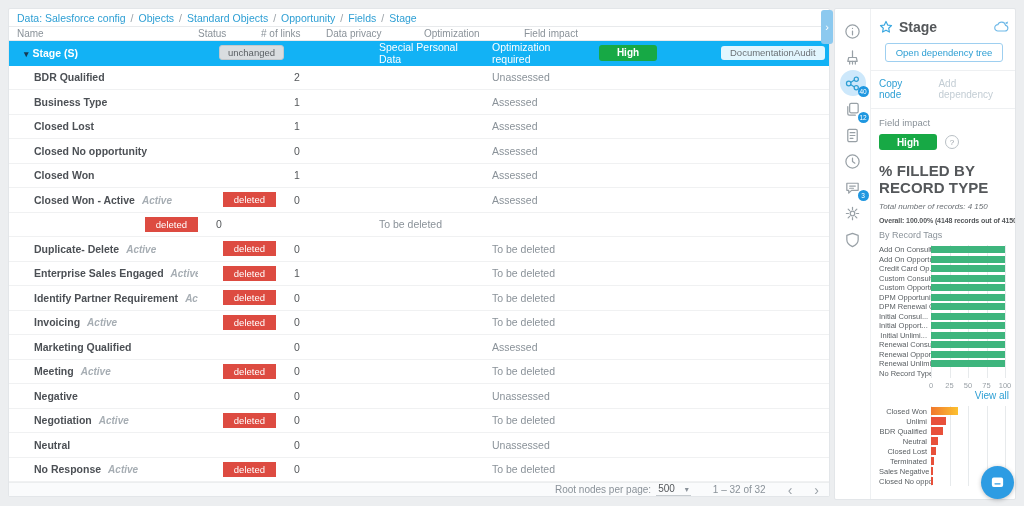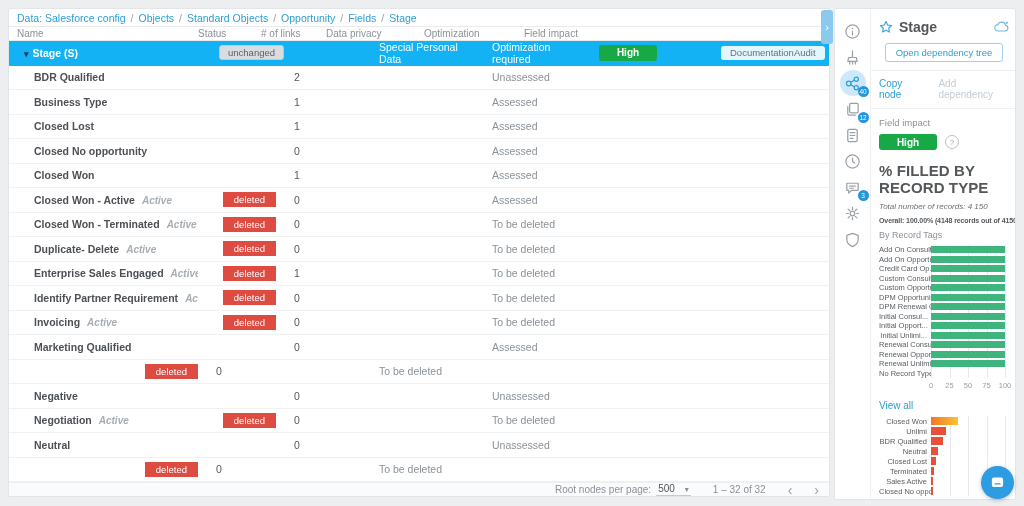--- a/index.html
+++ b/index.html
@@ -72,21 +72,21 @@
   .crow{display:flex;align-items:center;position:relative;}
   .c1 .crow{height:9.5px;}
   .c2 .crow{height:10px;}
   .clabel{width:48px;min-width:48px;text-align:right;font-size:7.5px;color:#5b6064;padding-right:4px;white-space:nowrap;overflow:hidden;}
   .ctrack{flex:1;position:relative;margin-right:4px;}
   .c1 .ctrack{height:7px;}
   .c2 .ctrack{height:8px;}
   .cbar{height:100%;}
   .caxis{margin-left:52px;margin-right:4px;position:relative;height:12px;}
   .ctick{position:absolute;transform:translateX(-50%);font-size:7.5px;color:#9aa1a7;top:3px;}
-  .view-all{text-align:left;font-size:10px;color:#2e9fd4;margin-top:10px;cursor:pointer;}
+  .view-all{text-align:right;font-size:10px;color:#2e9fd4;cursor:pointer;}
   .chat-fab{position:absolute;left:981px;top:466px;width:33px;height:33px;background:#2d9ce3;border-radius:50%;
     display:flex;align-items:center;justify-content:center;cursor:pointer;z-index:6;box-shadow:0 1px 4px rgba(0,0,0,.25);}
 </style>
 </head>
 <body>
 
 <div class="page">
 
   <div class="table-card card">
     <div class="breadcrumb" id="breadcrumb">
@@ -178,21 +178,20 @@
         <div class="row grid-row">
           <div class="name">Closed Won - Active<span class="active">Active</span></div>
           <div class="status"><span class="badge-deleted">deleted</span></div>
           <div class="links">0</div>
           <div class="privacy"></div>
           <div class="opt">Assessed</div>
           <div class="impact"></div>
           <div class="tags"></div>
         </div>
         <div class="row grid-row">
-          <div class="name">Closed Won - Terminated<span class="active">Active</span></div>
           <div class="status"><span class="badge-deleted">deleted</span></div>
           <div class="links">0</div>
           <div class="privacy"></div>
           <div class="opt">To be deleted</div>
           <div class="impact"></div>
           <div class="tags"></div>
         </div>
         <div class="row grid-row">
           <div class="name">Duplicate- Delete<span class="active">Active</span></div>
           <div class="status"><span class="badge-deleted">deleted</span></div>
@@ -232,20 +231,21 @@
         <div class="row grid-row">
           <div class="name">Marketing Qualified</div>
           <div class="status"></div>
           <div class="links">0</div>
           <div class="privacy"></div>
           <div class="opt">Assessed</div>
           <div class="impact"></div>
           <div class="tags"></div>
         </div>
         <div class="row grid-row">
+          <div class="name">Meeting<span class="active">Active</span></div>
           <div class="status"><span class="badge-deleted">deleted</span></div>
           <div class="links">0</div>
           <div class="privacy"></div>
           <div class="opt">To be deleted</div>
           <div class="impact"></div>
           <div class="tags"></div>
         </div>
         <div class="row grid-row">
           <div class="name">Negative</div>
           <div class="status"></div>
@@ -267,20 +267,21 @@
         <div class="row grid-row">
           <div class="name">Neutral</div>
           <div class="status"></div>
           <div class="links">0</div>
           <div class="privacy"></div>
           <div class="opt">Unassessed</div>
           <div class="impact"></div>
           <div class="tags"></div>
         </div>
         <div class="row grid-row">
+          <div class="name">No Response<span class="active">Active</span></div>
           <div class="status"><span class="badge-deleted">deleted</span></div>
           <div class="links">0</div>
           <div class="privacy"></div>
           <div class="opt">To be deleted</div>
           <div class="impact"></div>
           <div class="tags"></div>
         </div>
       </div>
 
     <div class="tfoot">
@@ -531,21 +532,21 @@
                 <div class="cbar" style="width: 7%; background: rgb(232, 80, 58);"></div>
               </div>
             </div>
             <div class="crow">
               <span class="clabel">Terminated</span>
               <div class="ctrack">
                 <div class="cbar" style="width: 3.5%; background: rgb(232, 80, 58);"></div>
               </div>
             </div>
             <div class="crow">
-              <span class="clabel">Sales Active</span>
+              <span class="clabel">Sales Negative</span>
               <div class="ctrack">
                 <div class="cbar" style="width: 3%; background: rgb(232, 80, 58);"></div>
               </div>
             </div>
             <div class="crow">
               <span class="clabel">Closed No oppo...</span>
               <div class="ctrack">
                 <div class="cbar" style="width: 2.5%; background: rgb(232, 80, 58);"></div>
               </div>
             </div>

